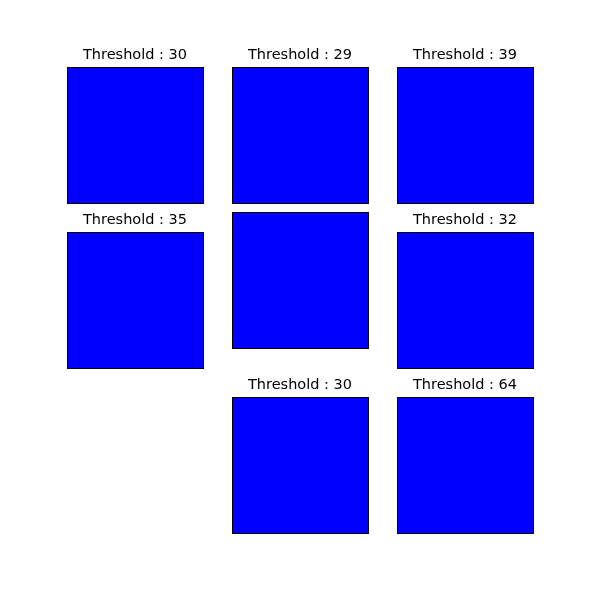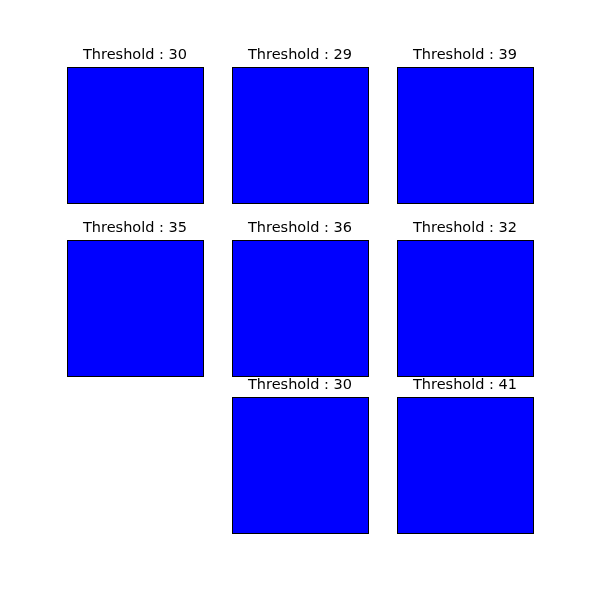--- a/index.html
+++ b/index.html
@@ -51,21 +51,21 @@
     box-sizing: border-box;
     background: #0000ff;
   }
 
   
   .col0 { left: 55px; }
   .col1 { left: 220px; }
   .col2 { left: 385px; }
   
   .row0 { top: 44px; }
-  .row1 { top: 209px; margin-top: 8px; }
+  .row1 { top: 209px; }
   .row2 { top: 374px; }
 </style>
 </head>
 <body>
 
 <div id="figure">
     <div class="subplot col0 row0">
       <div class="subplot-title">Threshold : 30</div>
       <div class="grid-wrap">
         <div class="grid"></div>
@@ -83,36 +83,35 @@
         <div class="grid"></div>
       </div>
     </div>
     <div class="subplot col0 row1">
       <div class="subplot-title">Threshold : 35</div>
       <div class="grid-wrap">
         <div class="grid"></div>
       </div>
     </div>
     <div class="subplot col1 row1">
-      <div class="subplot-title">Threshold : 36</div>
       <div class="grid-wrap">
         <div class="grid"></div>
       </div>
     </div>
     <div class="subplot col2 row1">
       <div class="subplot-title">Threshold : 32</div>
       <div class="grid-wrap">
         <div class="grid"></div>
       </div>
     </div>
     <div class="subplot col1 row2">
       <div class="subplot-title">Threshold : 30</div>
       <div class="grid-wrap">
         <div class="grid"></div>
       </div>
     </div>
     <div class="subplot col2 row2">
-      <div class="subplot-title">Threshold : 41</div>
+      <div class="subplot-title">Threshold : 64</div>
       <div class="grid-wrap">
         <div class="grid"></div>
       </div>
     </div>
   </div>
 
 </body></html>

